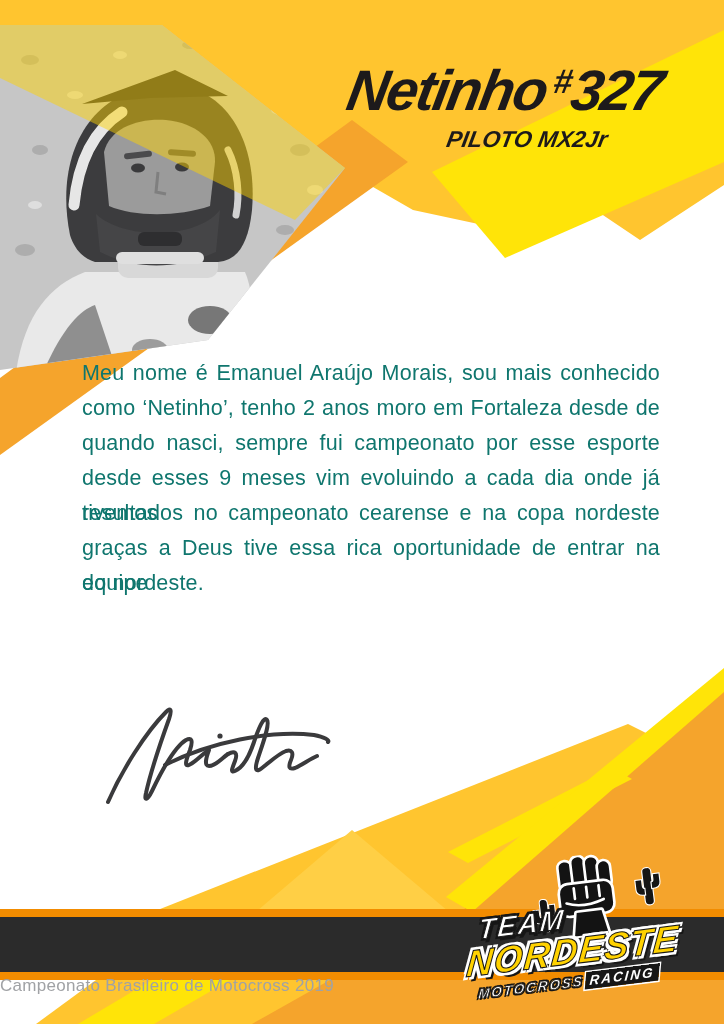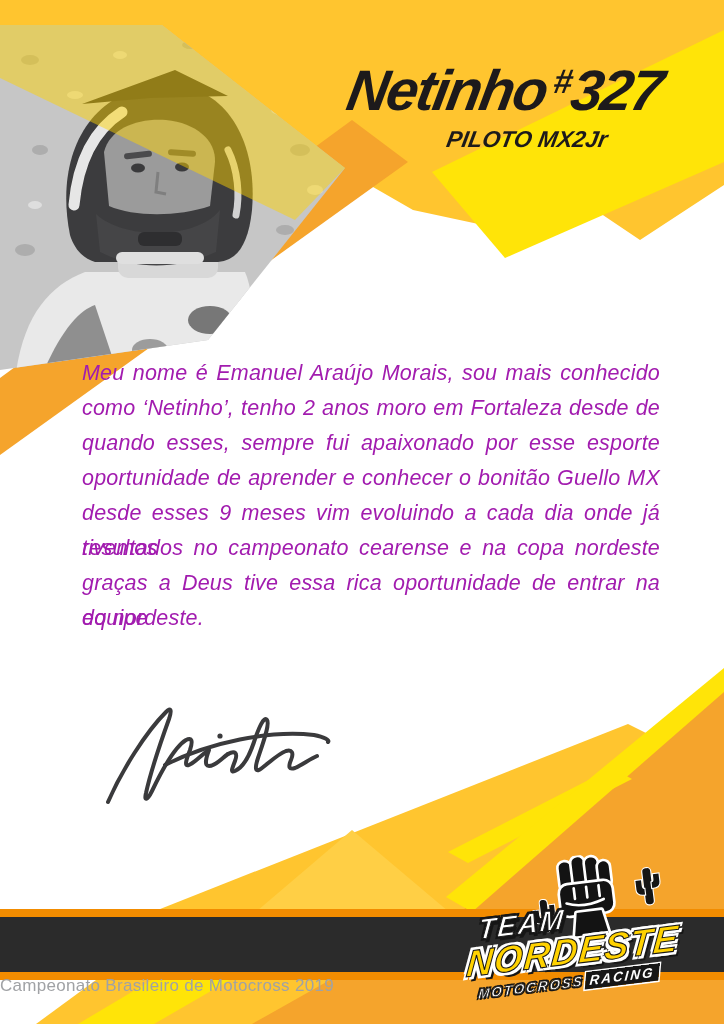--- a/index.html
+++ b/index.html
@@ -13,22 +13,22 @@
   #title-block{position:absolute;left:348px;top:62px;width:360px;color:#1d1a1b;
                transform:skewX(-10deg);font-style:italic;font-weight:bold;}
   #title-line{display:flex;align-items:flex-start;line-height:1;}
   #rider-name{font-size:57px;letter-spacing:-2px;}
   #rider-hash{font-size:34px;margin:2px 1px 0 6px;}
   #rider-number{font-size:57px;letter-spacing:-2px;}
   #rider-class{position:absolute;left:0;top:64px;width:268px;text-align:right;
                font-size:23px;letter-spacing:0;}
 
   
-  #bio{position:absolute;left:82px;top:356px;width:578px;color:#a21caf;
-       font-size:21.5px;line-height:35px;letter-spacing:.2px;font-style:italic;}
+  #bio{position:absolute;left:82px;top:356px;width:578px;color:#0f766e;
+       font-size:21.5px;line-height:35px;letter-spacing:.2px;}
   .bio-line{text-align:justify;text-align-last:justify;white-space:normal;height:35px;}
   .bio-line.last{text-align-last:left;}
 
   
   #bar-strip-top{position:absolute;left:0;top:909px;width:724px;height:8px;background:#f28c00;}
   #dark-bar{position:absolute;left:0;top:917px;width:724px;height:55px;background:#2b2b2b;}
   #bar-strip-bottom{position:absolute;left:0;top:972px;width:724px;height:8px;background:#f28c00;}
   #bar-text{position:absolute;left:0;top:958px;width:478px;height:55px;line-height:55px;
             text-align:left;color:#a0a2a5;font-size:17px;letter-spacing:.3px;}
 
@@ -149,22 +149,21 @@
       <span id="rider-name">Netinho</span>
       <span id="rider-hash">#</span>
       <span id="rider-number">327</span>
     </div>
     <div id="rider-class">PILOTO MX2Jr</div>
   </div>
 
   <div id="bio">
     <div class="bio-line">Meu nome é Emanuel Araújo Morais, sou mais conhecido</div>
     <div class="bio-line">como ‘Netinho’, tenho 2 anos moro em Fortaleza desde de</div>
-    <div class="bio-line">quando esses, sempre fui apaixonado por esse esporte</div>
-    <div class="bio-line">oportunidade de aprender e conhecer o bonitão Guello MX</div>
+    <div class="bio-line">quando nasci, sempre fui campeonato por esse esporte</div>
     <div class="bio-line">desde esses 9 meses vim evoluindo a cada dia onde já tivemos</div>
     <div class="bio-line">resultados no campeonato cearense e na copa nordeste</div>
     <div class="bio-line">graças a Deus tive essa rica oportunidade de entrar na equipe</div>
     <div class="bio-line last">do nordeste.</div>
   </div>
 
   <div id="bar-strip-top"></div>
   <div id="dark-bar"></div>
   <div id="bar-strip-bottom"></div>
   <div id="bar-text">Campeonato Brasileiro de Motocross 2019</div>

